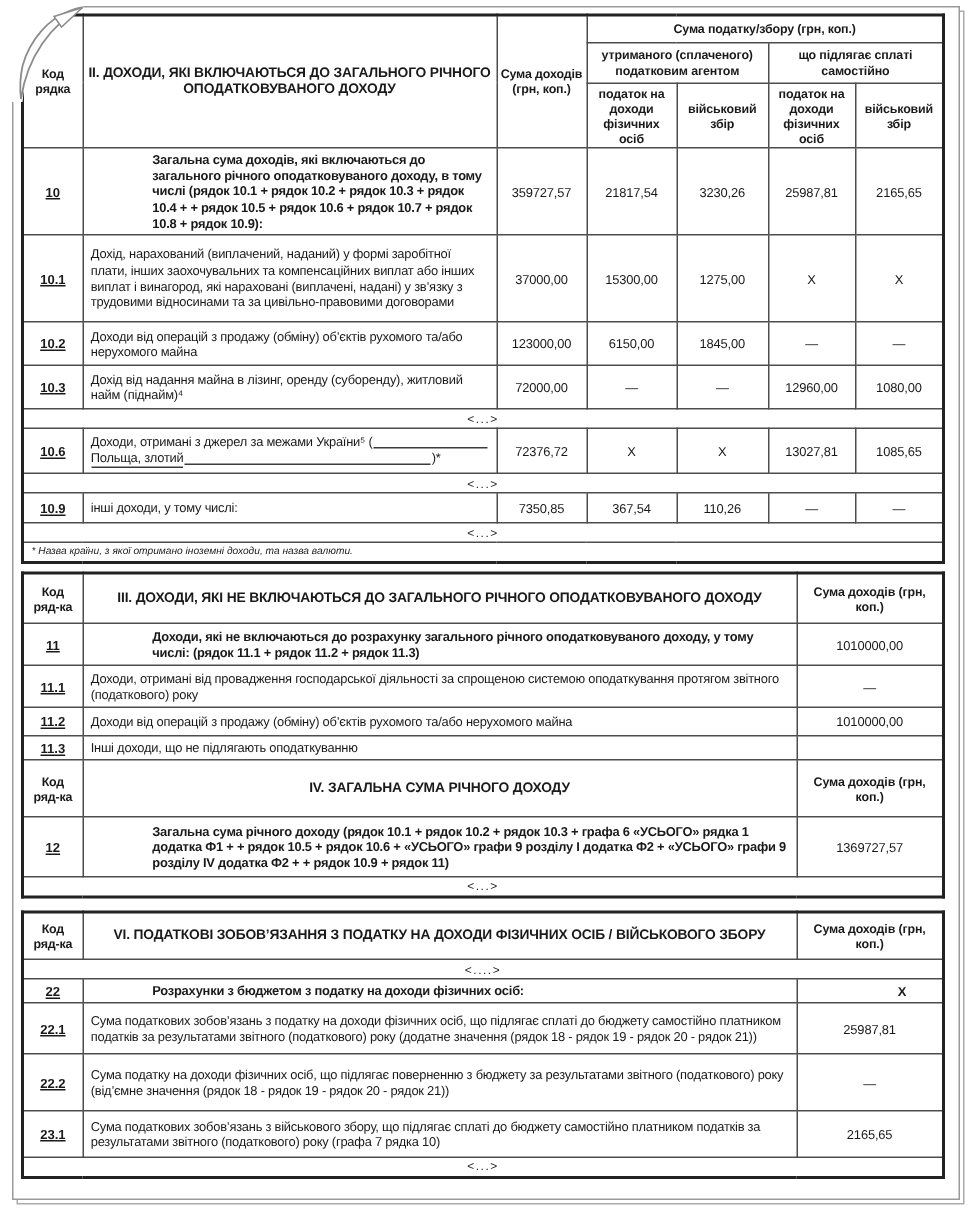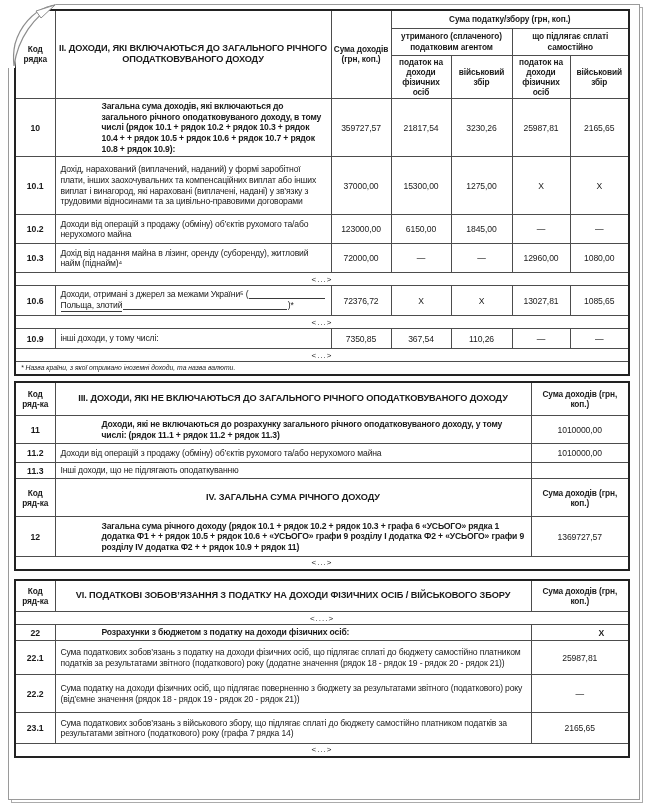--- a/index.html
+++ b/index.html
@@ -17,21 +17,21 @@
   .curl { position:absolute; top:-1px; left:-1px; z-index:5; }
   table {
     border-collapse:collapse; table-layout:fixed;
     width:614px; margin-left:5px; border:2px solid #222;
   }
   .t2 { margin-top:5px; }
   .t3 { margin-top:8px; }
   td, th { border:1px solid #4d4d4d; padding:1px 3px; vertical-align:middle; }
   th { font-weight:bold; font-size:8.3px; text-align:center; line-height:1.22; letter-spacing:-0.1px; padding:1px 2px; }
   th.sec-title { font-size:9.2px; }
-  .code { text-align:center; font-weight:bold; font-size:8.7px; padding:1px; }
+  .code { text-align:center; font-weight:bold; font-size:8.7px; padding:1px;text-decoration:underline; }
   .desc { font-size:8.6px; line-height:1.24; letter-spacing:-0.15px; text-align:left; padding:2px 5px; }
   .val  { text-align:center; font-size:8.6px; letter-spacing:-0.1px; }
   .bold { font-weight:bold;padding-left:46px; }
   .spacer { text-align:center; font-size:8px; padding:0; letter-spacing:1px; color:#222; }
   .footnote { font-size:6.8px; font-style:italic; padding:2px 5px; letter-spacing:0; }
   .flexline { display:flex; align-items:flex-start; }
   .flexline .fill { flex:1; border-bottom:1px solid #3a3a3a; height:10px; margin:0 1px 1px 1px; }
   .flexline .ul { border-bottom:1px solid #3a3a3a; }
   .w88 { width:88%; }
 </style>
@@ -172,20 +172,25 @@
         <tr style="height:34px">
       <th>Код ряд-ка</th>
       <th class="sec-title">III. ДОХОДИ, ЯКІ НЕ ВКЛЮЧАЮТЬСЯ ДО ЗАГАЛЬНОГО РІЧНОГО ОПОДАТКОВУВАНОГО ДОХОДУ</th>
       <th>Сума доходів (грн, коп.)</th>
     </tr>
     <tr style="height:28px">
       <td class="code">11</td>
       <td class="desc bold">Доходи, які не включаються до розрахунку загального річного оподатковуваного доходу, у тому числі: (рядок 11.1 + рядок 11.2 + рядок 11.3)</td>
       <td class="val">1010000,00</td>
     </tr>
+    <tr style="height:28px">
+      <td class="code">11.1</td>
+      <td class="desc">Доходи, отримані від провадження господарської діяльності за спрощеною системою оподаткування протягом звітного (податкового) року</td>
+      <td class="val">—</td>
+    </tr>
     <tr style="height:19px">
       <td class="code">11.2</td>
       <td class="desc">Доходи від операцій з продажу (обміну) об’єктів рухомого та/або нерухомого майна</td>
       <td class="val">1010000,00</td>
     </tr>
     <tr style="height:16px">
       <td class="code">11.3</td>
       <td class="desc">Інші доходи, що не підлягають оподаткуванню</td>
       <td class="val"></td>
     </tr>
@@ -230,21 +235,21 @@
       <td class="desc">Сума податкових зобов’язань з податку на доходи фізичних осіб, що підлягає сплаті до бюджету самостійно платником податків за результатами звітного (податкового) року (додатне значення (рядок 18 - рядок 19 - рядок 20 - рядок 21))</td>
       <td class="val">25987,81</td>
     </tr>
     <tr style="height:38px">
       <td class="code">22.2</td>
       <td class="desc">Сума податку на доходи фізичних осіб, що підлягає поверненню з бюджету за результатами звітного (податкового) року (від’ємне значення (рядок 18 - рядок 19 - рядок 20 - рядок 21))</td>
       <td class="val">—</td>
     </tr>
     <tr style="height:31px">
       <td class="code">23.1</td>
-      <td class="desc">Сума податкових зобов’язань з військового збору, що підлягає сплаті до бюджету самостійно платником податків за результатами звітного (податкового) року (графа 7 рядка 14)</td>
+      <td class="desc">Сума податкових зобов’язань з військового збору, що підлягає сплаті до бюджету самостійно платником податків за результатами звітного (податкового) року (графа 7 рядка 10)</td>
       <td class="val">2165,65</td>
     </tr>
     <tr style="height:13px">
       <td colspan="3" class="spacer">&lt;...&gt;</td>
     </tr>
   </tbody>
     </table>
 
 </div>
 

